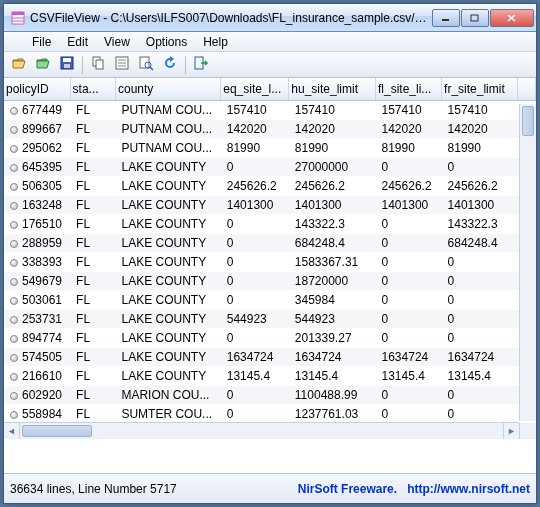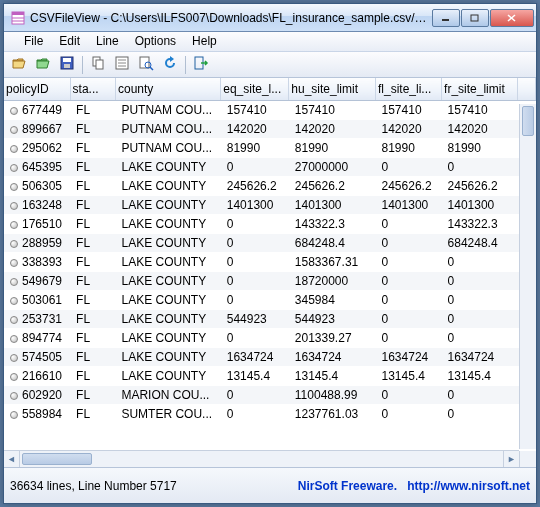--- a/index.html
+++ b/index.html
@@ -52,22 +52,22 @@
     cursor: default;
   }
   .win-min { background: linear-gradient(to bottom,#e8f0fb,#aec8e8);}
   .win-max { background: linear-gradient(to bottom,#e8f0fb,#aec8e8);}
   .win-close { background: linear-gradient(to bottom,#f6a6a2,#d8564e); color:#fff; width:44px;}
   .menubar {
     height: 20px;
     background: linear-gradient(to bottom,#fcfcfe,#e8edf6);
     border-bottom: 1px solid #c9d5e7;
     display: flex;
-    align-items: flex-start;
-    padding: 0 12px;
+    align-items: center;
+    padding: 0 20px;
   }
   .menubar .menu-item {
     padding: 2px 8px;
     cursor: default;
   }
   .toolbar {
     height: 26px;
     background: linear-gradient(to bottom,#fcfcfe,#e4eaf4);
     border-bottom: 1px solid #b6c4d9;
     display: flex;
@@ -144,26 +144,27 @@
   }
   .hscroll .arrow-l, .hscroll .arrow-r {
     position:absolute; top:0; bottom:0; width:16px;
     display:flex;align-items:center;justify-content:center;
     color:#5a7aa0; font-size:9px;
   }
   .hscroll .arrow-l{left:0;border-right:1px solid #c6d0df;}
   .hscroll .arrow-r{right:0;border-left:1px solid #c6d0df;}
   .hscroll .corner{position:absolute;right:-17px;top:0;width:17px;height:17px;background:#eef2f8;border-left:1px solid #c6d0df;}
   .statusbar {
-    height: 36px;
+    height: 30px;
     background: linear-gradient(to bottom,#f5f8fc,#e3e9f3);
     border-top: 1px solid #b6c4d9;
     display:flex; align-items:center; justify-content:space-between;
     padding: 0 6px;
     font-size:12px;
+    margin-top:34px;
   }
   .statusbar a { color:#0033cc; text-decoration:none; font-weight:bold;}
   .statusbar .brand { color:#0033cc; font-weight:bold;}
 </style>
 </head>
 <body>
 
 <div class="window">
 
   <div class="titlebar">
@@ -192,21 +193,21 @@
             <line x1="1" y1="1" x2="8" y2="7" stroke="#fff" stroke-width="1.5"></line>
             <line x1="8" y1="1" x2="1" y2="7" stroke="#fff" stroke-width="1.5"></line>
           </svg>
         </div>
     </div>
   </div>
 
   <div class="menubar" id="menubar">
       <span class="menu-item">File</span>
       <span class="menu-item">Edit</span>
-      <span class="menu-item">Line</span>
+      <span class="menu-item">View</span>
       <span class="menu-item">Options</span>
       <span class="menu-item">Help</span>
     </div>
 
   <div class="toolbar" id="toolbar">
       <div class="tool-btn">
         <span><svg width="16" height="16">
             <path d="M2 5h4l1-1h5v2H2z" fill="#e8c060" stroke="#a07020"></path>
             <path d="M2 6h12l-2 7H2z" fill="#f4d884" stroke="#a07020"></path>
           </svg></span>

